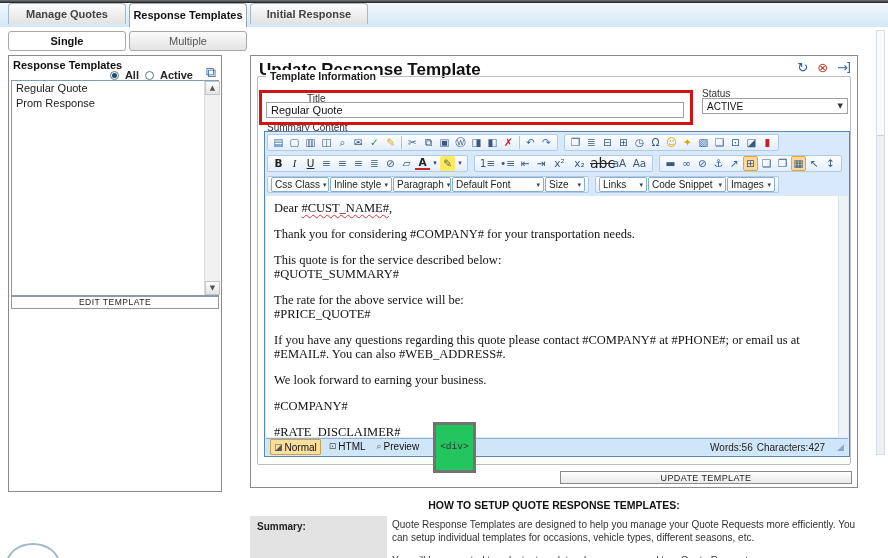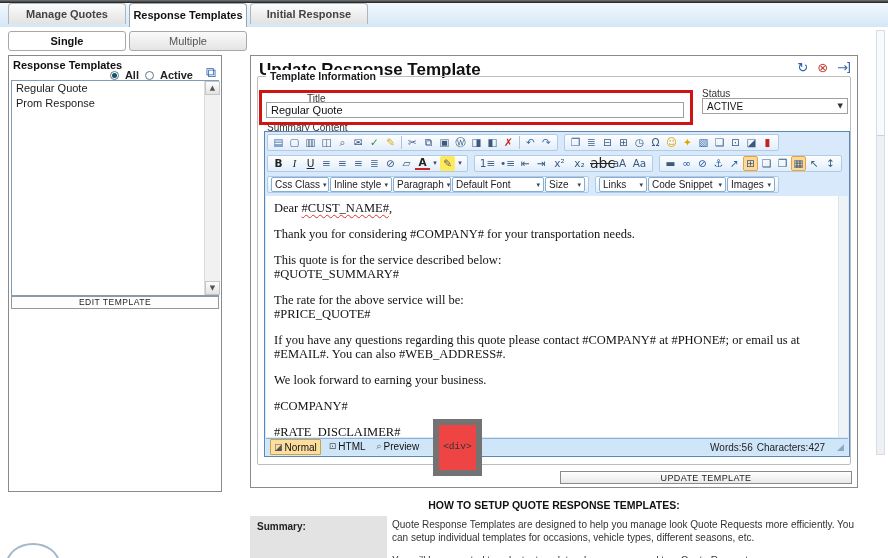--- a/index.html
+++ b/index.html
@@ -89,21 +89,21 @@
               font-family:"Liberation Serif",serif;font-size:12.5px;line-height:14px;color:#111;padding:5px 8px;box-sizing:border-box;}
   .para{margin:0 0 12px 0;white-space:pre-line;}
   .squiggle{text-decoration:underline;text-decoration-style:wavy;text-decoration-color:#d33;text-decoration-thickness:1px;text-underline-offset:2px;}
   .content-scroll{position:absolute;right:0;top:0;bottom:0;width:9px;background:#eef3f8;border-left:1px solid #d9e4ee;}
 
   .sbar{position:absolute;left:1px;right:1px;bottom:1px;height:17px;background:#cfe5f8;border-top:1px solid #8fb2d4;
         display:flex;align-items:center;padding:0 4px;box-sizing:border-box;font-size:10px;}
   .mode{display:inline-flex;align-items:center;height:14px;padding:0 3px;margin-right:5px;cursor:pointer;color:#111;}
   .mode.active{background:#fcdf9e;border:1px solid #caa24a;border-radius:1px;}
   .mode .mico{font-size:9px;margin-right:2px;color:#555;font-family:"DejaVu Sans",sans-serif;}
-  .tagchip{border:6px solid #737373;background:#ef4444;height:13px;line-height:12px;padding:16px 4px;margin-left:6px;
+  .tagchip{border:3px solid #737373;background:#22c55e;height:13px;line-height:12px;padding:16px 4px;margin-left:6px;
            font-family:"Liberation Mono",monospace;font-size:9.5px;color:#333;cursor:pointer;}
   .sbar-right{margin-left:auto;display:flex;align-items:center;gap:4px;color:#222;}
   .grip{color:#8aa8c6;font-size:9px;margin-left:8px;cursor:se-resize;font-family:"DejaVu Sans",sans-serif;}
 
   .update-btn{position:absolute;left:309px;top:415px;width:292px;height:13px;border:1px solid #8a8a8a;
               background:linear-gradient(#ffffff,#e9e9e9);font-size:9px;letter-spacing:.4px;text-align:center;
               line-height:12px;color:#222;cursor:pointer;box-sizing:border-box;}
 
   
   .howto{position:absolute;left:250px;top:499px;width:608px;text-align:center;font-size:10.5px;font-weight:700;color:#111;}
@@ -366,21 +366,21 @@
     </div>
 
     <div class="update-btn" data-name="update-template-button">UPDATE TEMPLATE</div>
   </div>
 
   <div class="howto" data-name="howto-heading">HOW TO SETUP QUOTE RESPONSE TEMPLATES:</div>
   <div class="sum-label" data-name="summary-label-box">
     <span data-name="summary-label">Summary:</span>
   </div>
   <div class="sum-body" data-name="summary-text">
-    <div class="p1" data-name="summary-paragraph-1">Quote Response Templates are designed to help you manage look Quote Requests more efficiently. You can setup individual templates for occasions, vehicle types, different seasons, etc.</div>
+    <div class="p1" data-name="summary-paragraph-1">Quote Response Templates are designed to help you manage your Quote Requests more efficiently. You can setup individual templates for occasions, vehicle types, different seasons, etc.</div>
     <div class="p2" data-name="summary-paragraph-2">You will be prompted to select a template when you respond to a Quote Request.</div>
   </div>
 
   <div class="page-scrollbar" data-name="page-scrollbar">
     <div class="page-scroll-thumb" data-name="page-scrollbar-thumb"></div>
   </div>
   <div class="circle-deco" data-name="decorative-circle"></div>
 
 </div>
 

